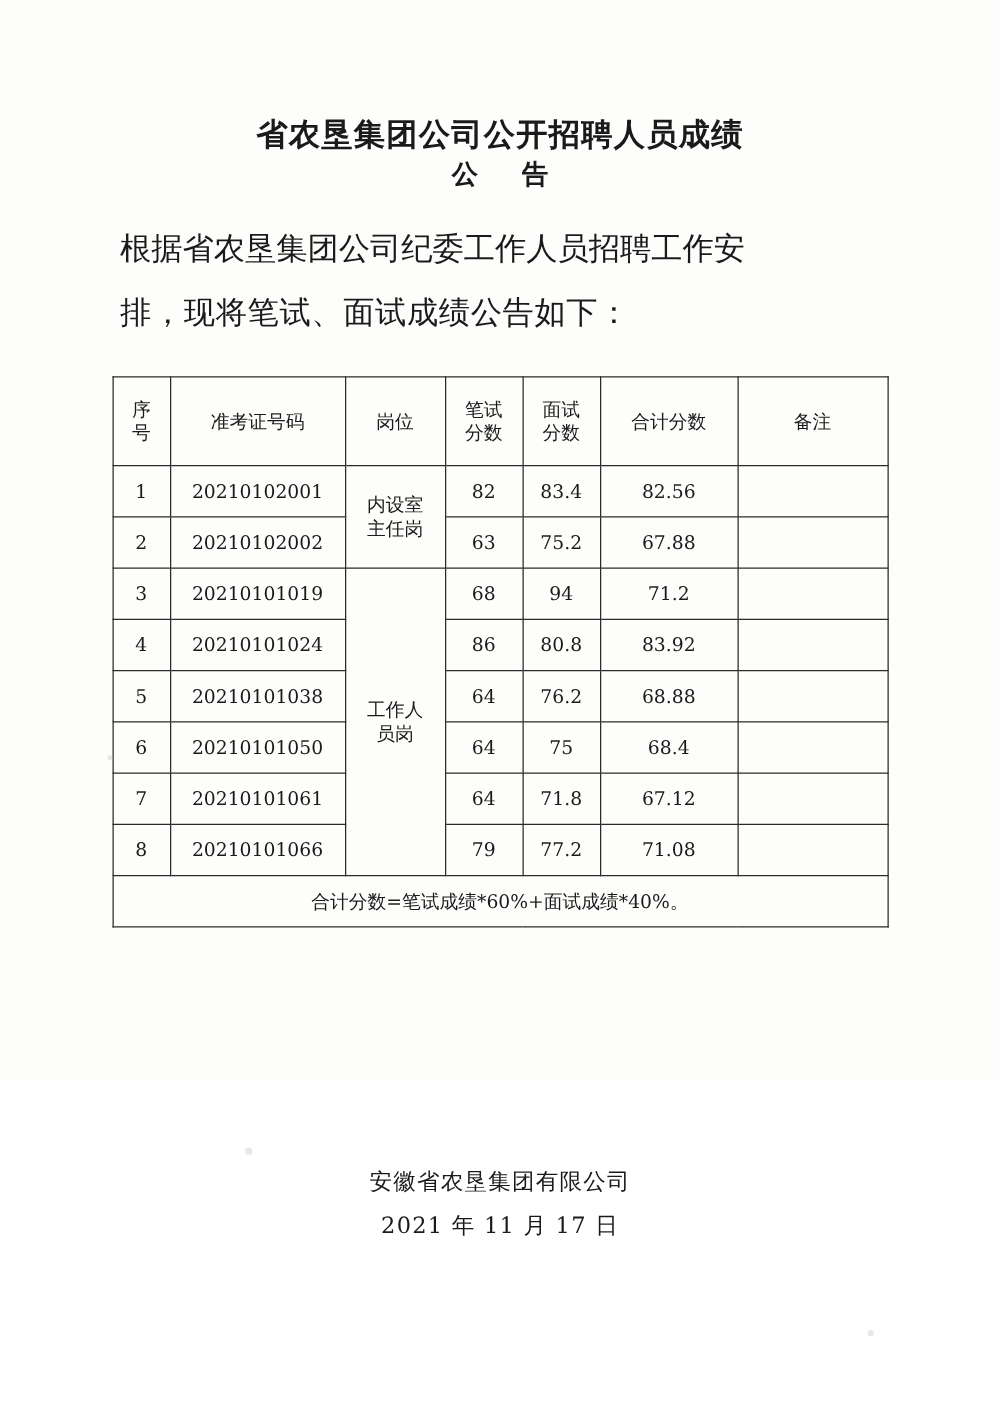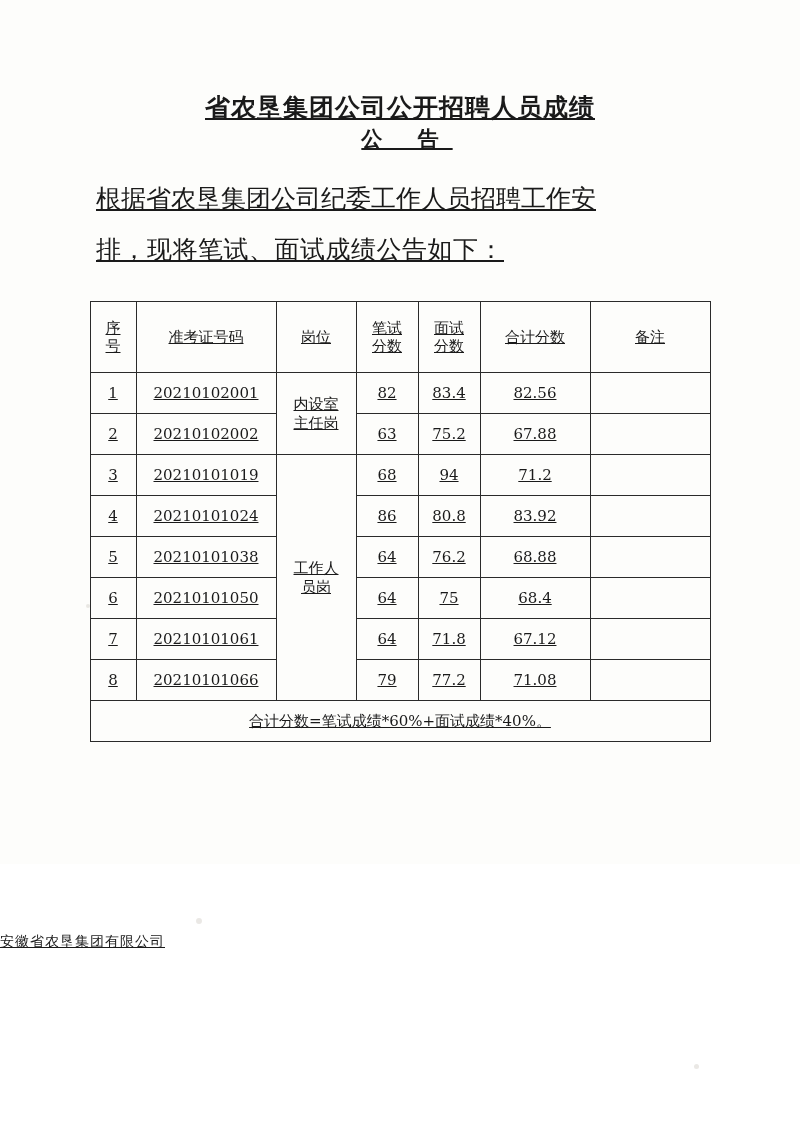--- a/index.html
+++ b/index.html
@@ -13,21 +13,20 @@
     font-family: "DejaVu Serif", "Liberation Serif", serif;
     color: #1a1a1a;
     position: relative;
     overflow: hidden;
   }
   .page {
     position: relative;
     width: 800px;
     height: 864px;
     background: #fdfdfb;
-    text-decoration: underline;
   }
   .title-block {
     text-align: center;
     padding-top: 92px;
   }
   .doc-title-1 {
     font-size: 25px;
     font-weight: bold;
     letter-spacing: 1px;
     line-height: 1.25;
@@ -90,21 +89,22 @@
     font-size: 15px;
   }
   .footnote-row td {
     text-align: left;
     padding-left: 30px;
     height: 44px;
     font-size: 14px;
   }
   .signature {
     margin-top: 186px;
-    font-size: 14px;
+    text-align: center;
+    font-size: 18px;
     line-height: 1.95;
   }
   .sig-line { letter-spacing: 1px; }
   .sig-date { letter-spacing: 1px; }
   .speck {
     position: absolute;
     background: #d8d6cf;
     border-radius: 50%;
     opacity: 0.55;
   }
@@ -232,15 +232,16 @@
         <td></td>
       </tr>
       <tr class="footnote-row">
         <td colspan="7">合计分数=笔试成绩*60%+面试成绩*40%。</td>
       </tr>
     </tbody>
   </table>
 
   <div class="signature">
     <div class="sig-line">安徽省农垦集团有限公司</div>
+    <div class="sig-date">2021 年 11 月 17 日</div>
   </div>
 
 </div>
 
 </body></html>

